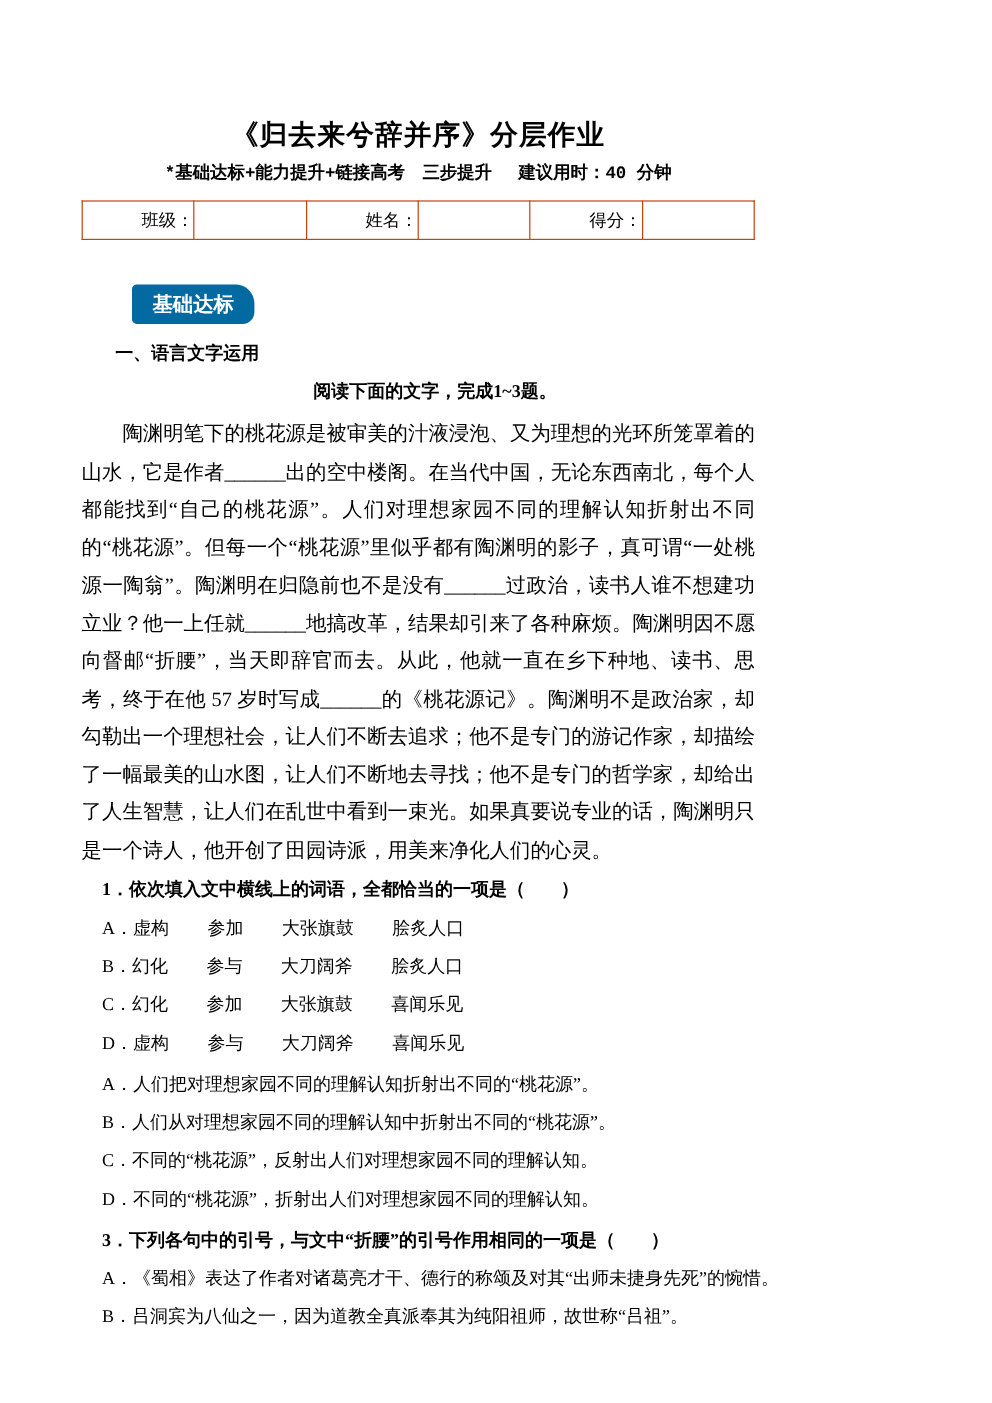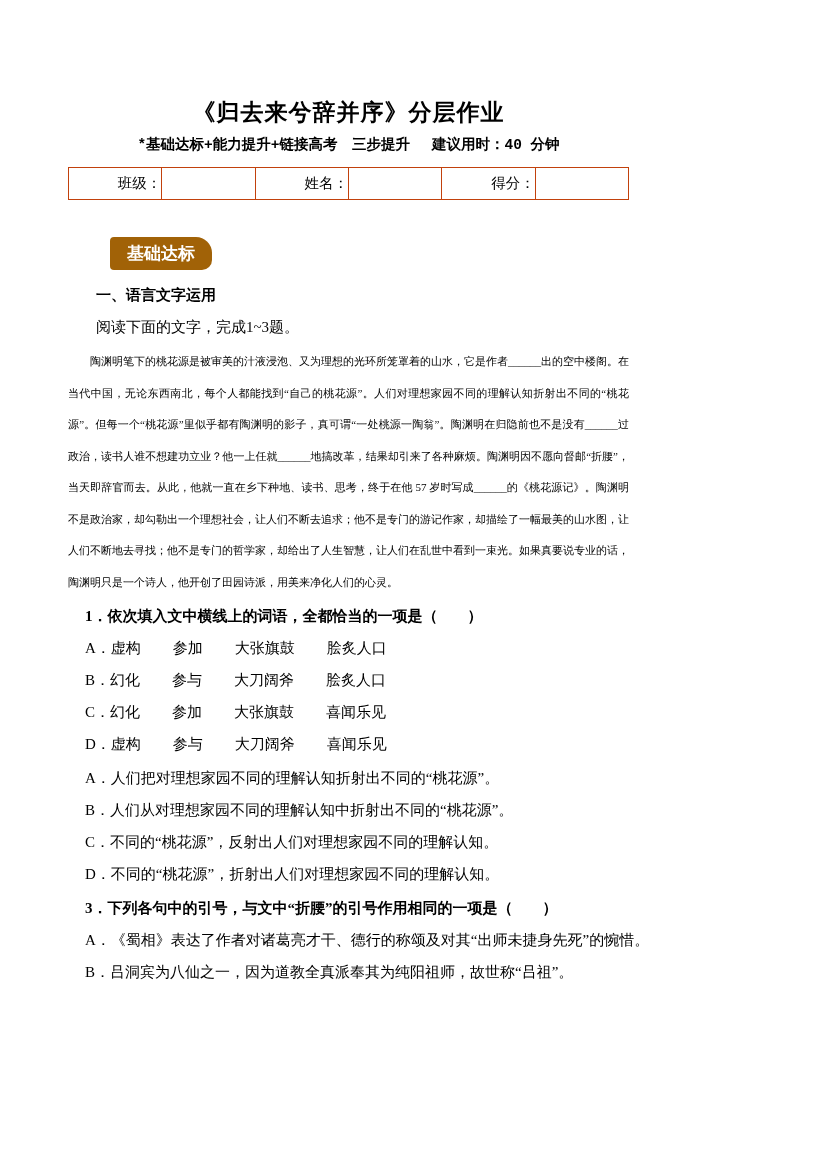--- a/index.html
+++ b/index.html
@@ -49,46 +49,47 @@
     height: 31px;
     font-size: 14.5px;
     text-align: right;
     vertical-align: middle;
     padding: 0;
   }
   .badge-row { margin-top: 37px; }
   .section-badge {
     display: inline-block;
     margin-left: 42px;
-    background: #a16207;
+    background: #0369a1;
     color: #ffffff;
     font-family: "Liberation Sans", "DejaVu Sans", sans-serif;
     font-weight: 700;
     font-size: 17px;
     line-height: 33px;
     padding: 0 17px;
     border-radius: 4px 16px 10px 4px;
   }
   .section-heading {
     margin: 9px 0 0 0;
     font-size: 15px;
     font-weight: 700;
     line-height: 32px;
     padding-left: 28px;
   }
   .instruction {
     margin: 0;
     font-size: 15px;
-    font-weight: 400;
+    font-weight: 700;
     line-height: 32px;
     padding-left: 28px;
+    text-align: center;
   }
   .passage {
     margin: 3px 0 0 0;
-    font-size: 11px;
+    font-size: 17px;
     line-height: 31.5px;
     text-align: justify;
     text-indent: 2em;
   }
   .question { margin-top: 2px; }
   .stem {
     font-size: 15px;
     font-weight: 700;
     line-height: 32px;
     padding-left: 17px;

